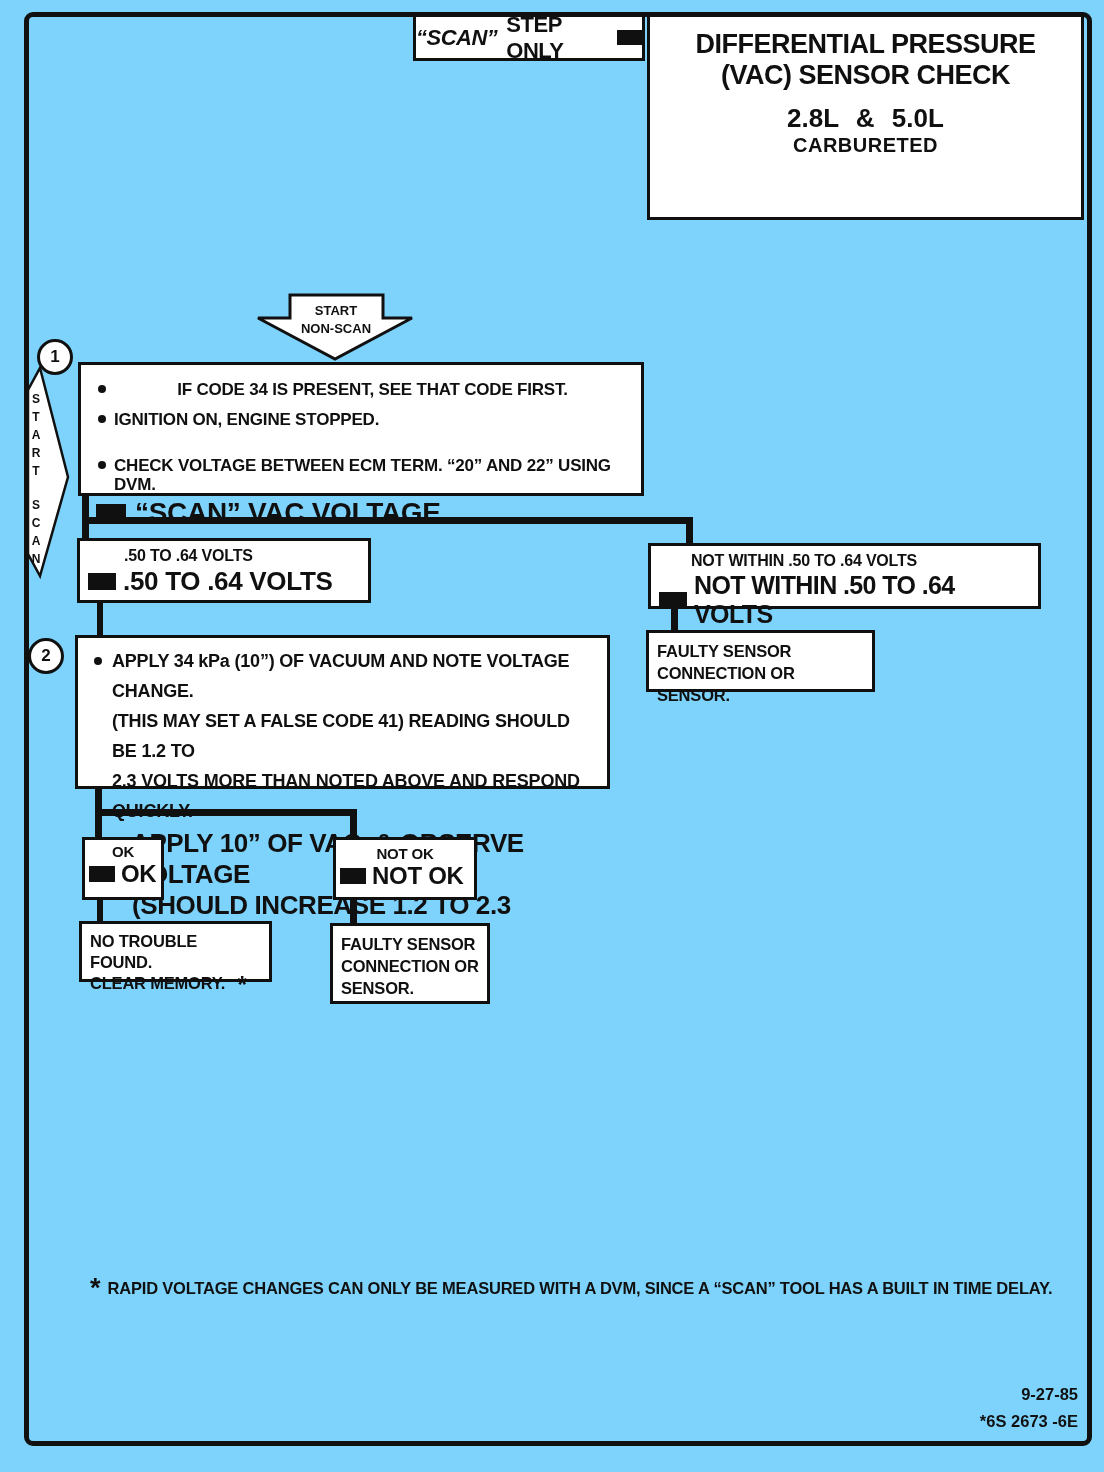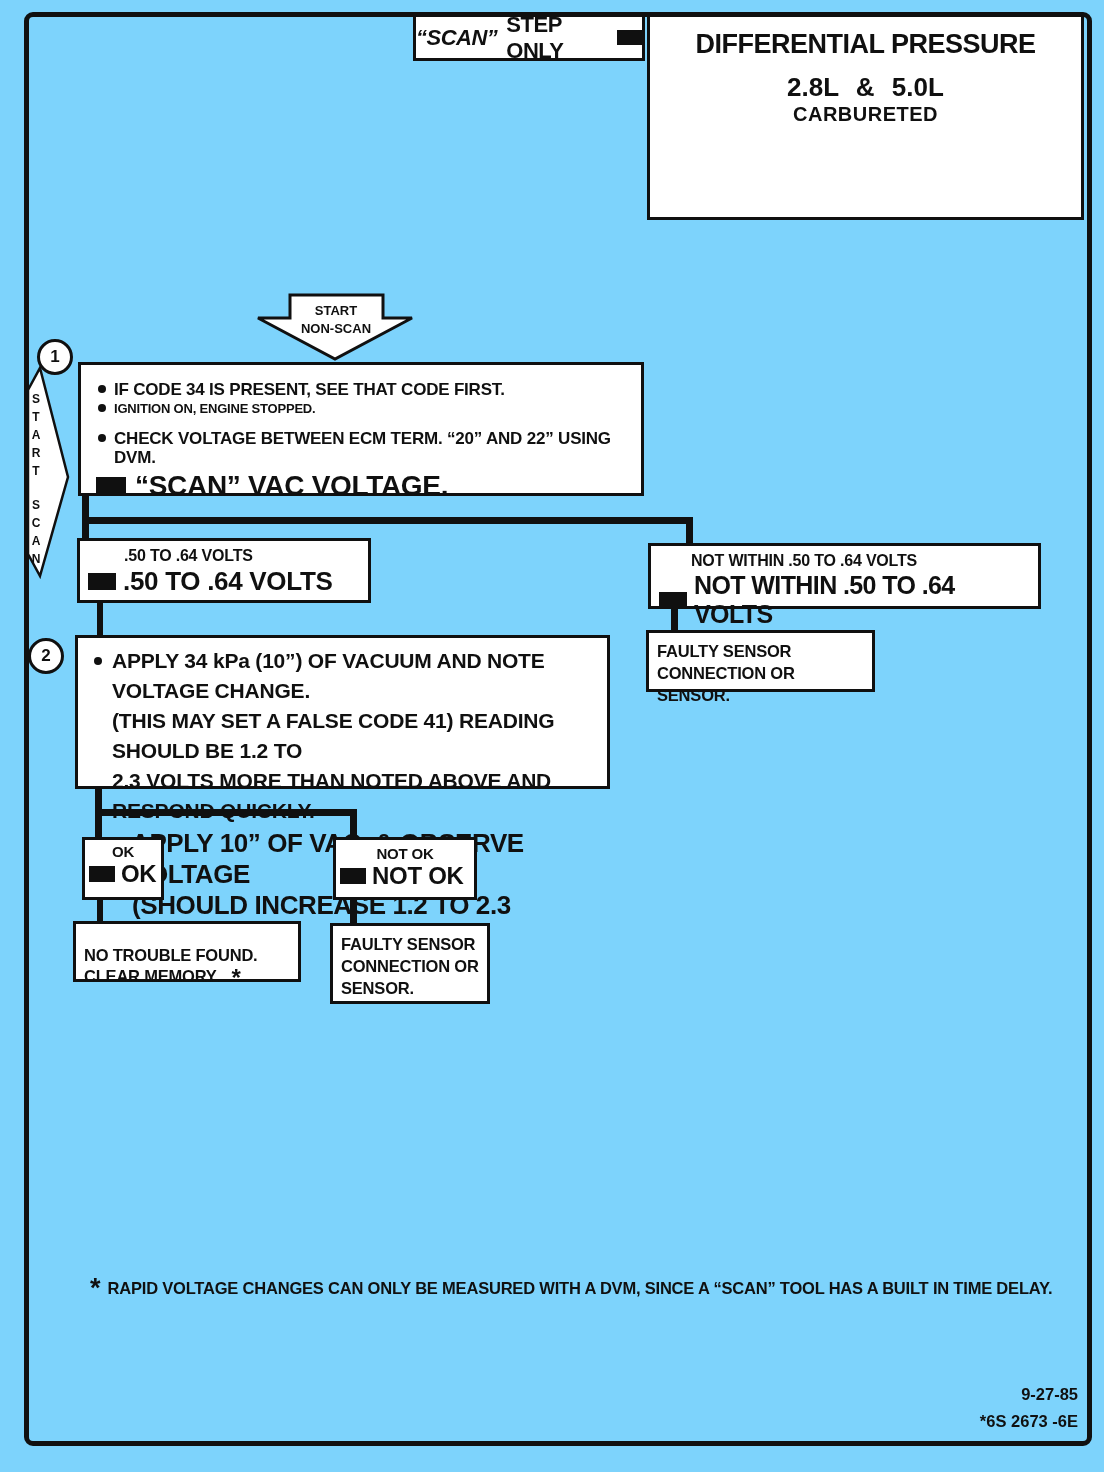--- a/index.html
+++ b/index.html
@@ -57,20 +57,21 @@
   <div class="page-border"></div>
 
   <div class="scan-only-box">
     <span style="font-style:italic;">“SCAN”</span>
     <span>STEP ONLY</span>
     <span class="sq" style="width:25px;height:15px;margin-left:6px;"></span>
   </div>
 
   <div class="title-box">
     <div class="title-line" style="margin-top:12px;">DIFFERENTIAL PRESSURE</div>
+    <div class="title-line">(VAC) SENSOR CHECK</div>
     <div class="title-engines">2.8L &amp; 5.0L</div>
     <div class="title-fuel">CARBURETED</div>
   </div>
 
   <svg style="position:absolute;left:255px;top:292px;" width="160" height="70" viewBox="0 0 160 70">
     <path d="M35,3 L128,3 L128,26 L157,26 L80,67 L3,26 L35,26 Z" fill="#ffffff" stroke="#101010" stroke-width="3" stroke-linejoin="miter"></path>
     <text x="81" y="23" text-anchor="middle" font-size="13" font-weight="bold" fill="#101010">START</text>
     <text x="81" y="41" text-anchor="middle" font-size="13" font-weight="bold" fill="#101010">NON-SCAN</text>
   </svg>
 
@@ -78,25 +79,25 @@
     <path d="M18,6 L46,115 L18,214 L6,192 L6,28 Z" fill="#ffffff" stroke="#101010" stroke-width="2.5" stroke-linejoin="miter"></path>
   </svg>
   <div class="vword" style="left:30px;top:392px;">START</div>
   <div class="vword" style="left:30px;top:498px;">SCAN</div>
 
   <div class="step-badge" style="left:37px;top:339px;">
     <span>1</span>
   </div>
 
   <div class="flow-box" style="left:78px;top:362px;width:566px;height:134px;padding:15px 10px 8px 15px;">
-    <div class="bullet-line" style="font-size:17px;line-height:19px;letter-spacing:-0.2px;">
+    <div class="bullet-line" style="font-size:17px;line-height:19px;margin-bottom:11px;letter-spacing:-0.2px;text-align:center;">
       <span class="bullet-dot"></span>
       <span>IF CODE 34 IS PRESENT, SEE THAT CODE FIRST.</span>
     </div>
-    <div class="bullet-line" style="font-size:13px;line-height:19px;margin-bottom:11px;letter-spacing:-0.2px;">
+    <div class="bullet-line" style="font-size:17px;line-height:19px;margin-bottom:27px;letter-spacing:-0.2px;">
       <span class="bullet-dot"></span>
       <span>IGNITION ON, ENGINE STOPPED.</span>
     </div>
     <div class="bullet-line" style="font-size:17px;line-height:19px;margin-bottom:3px;letter-spacing:-0.2px;">
       <span class="bullet-dot"></span>
       <span>CHECK VOLTAGE BETWEEN ECM TERM. “20” AND 22” USING DVM.</span>
     </div>
     <div class="action-line" style="font-size:28px;gap:9px;">
       <span class="sq" style="width:30px;height:18px;"></span>
       <span>“SCAN” VAC VOLTAGE.</span>
@@ -130,21 +131,21 @@
     <div class="small-line" style="font-size:16.5px;line-height:22px;">CONNECTION OR SENSOR.</div>
   </div>
 
   <div class="conn" style="left:97px;top:601px;width:6px;height:36px;"></div>
 
   <div class="step-badge" style="left:28px;top:638px;">
     <span>2</span>
   </div>
 
   <div class="flow-box" style="left:75px;top:635px;width:535px;height:154px;padding:8px 8px 4px 14px;">
-    <div class="bullet-line" style="padding-left:20px;font-size:21px;line-height:30px;letter-spacing:-0.2px;">
+    <div class="bullet-line" style="padding-left:20px;font-size:18px;line-height:30px;letter-spacing:-0.2px;">
       <span class="bullet-dot" style="top:11px;"></span>
       <div>APPLY 34 kPa (10”) OF VACUUM AND NOTE VOLTAGE CHANGE.</div>
       <div>(THIS MAY SET A FALSE CODE 41) READING SHOULD BE 1.2 TO</div>
       <div>2.3 VOLTS MORE THAN NOTED ABOVE AND RESPOND QUICKLY.</div>
     </div>
     <div class="action-line" style="font-size:26px;gap:9px;margin-top:2px;letter-spacing:-0.4px;">
       <span class="sq" style="width:30px;height:18px;"></span>
       <span>APPLY 10” OF VAC. &amp; OBSERVE VOLTAGE</span>
     </div>
     <div class="action-line" style="font-size:26px;padding-left:40px;letter-spacing:-0.4px;">
@@ -168,21 +169,21 @@
     <div class="small-line" style="font-size:15px;text-align:center;">NOT OK</div>
     <div class="action-line" style="font-size:24px;gap:6px;">
       <span class="sq" style="width:26px;height:16px;"></span>
       <span>NOT OK</span>
     </div>
   </div>
 
   <div class="conn" style="left:97px;top:898px;width:6px;height:25px;"></div>
   <div class="conn" style="left:350px;top:898px;width:7px;height:27px;"></div>
 
-  <div class="flow-box" style="left:73px;top:921px;width:228px;height:61px;padding:21px 6px 4px 8px;">
+  <div class="flow-box" style="left:79px;top:921px;width:193px;height:61px;padding:7px 6px 4px 8px;">
     <div class="small-line" style="font-size:16.5px;line-height:21px;">NO TROUBLE FOUND.</div>
     <div class="small-line" style="font-size:16.5px;line-height:21px;">
       <span>CLEAR MEMORY.</span>
       <span style="font-size:24px;vertical-align:-4px;margin-left:8px;">*</span>
     </div>
   </div>
 
   <div class="flow-box" style="left:330px;top:923px;width:160px;height:81px;padding:7px 6px 4px 8px;">
     <div class="small-line" style="font-size:16.5px;line-height:22px;">FAULTY SENSOR</div>
     <div class="small-line" style="font-size:16.5px;line-height:22px;">CONNECTION OR</div>

